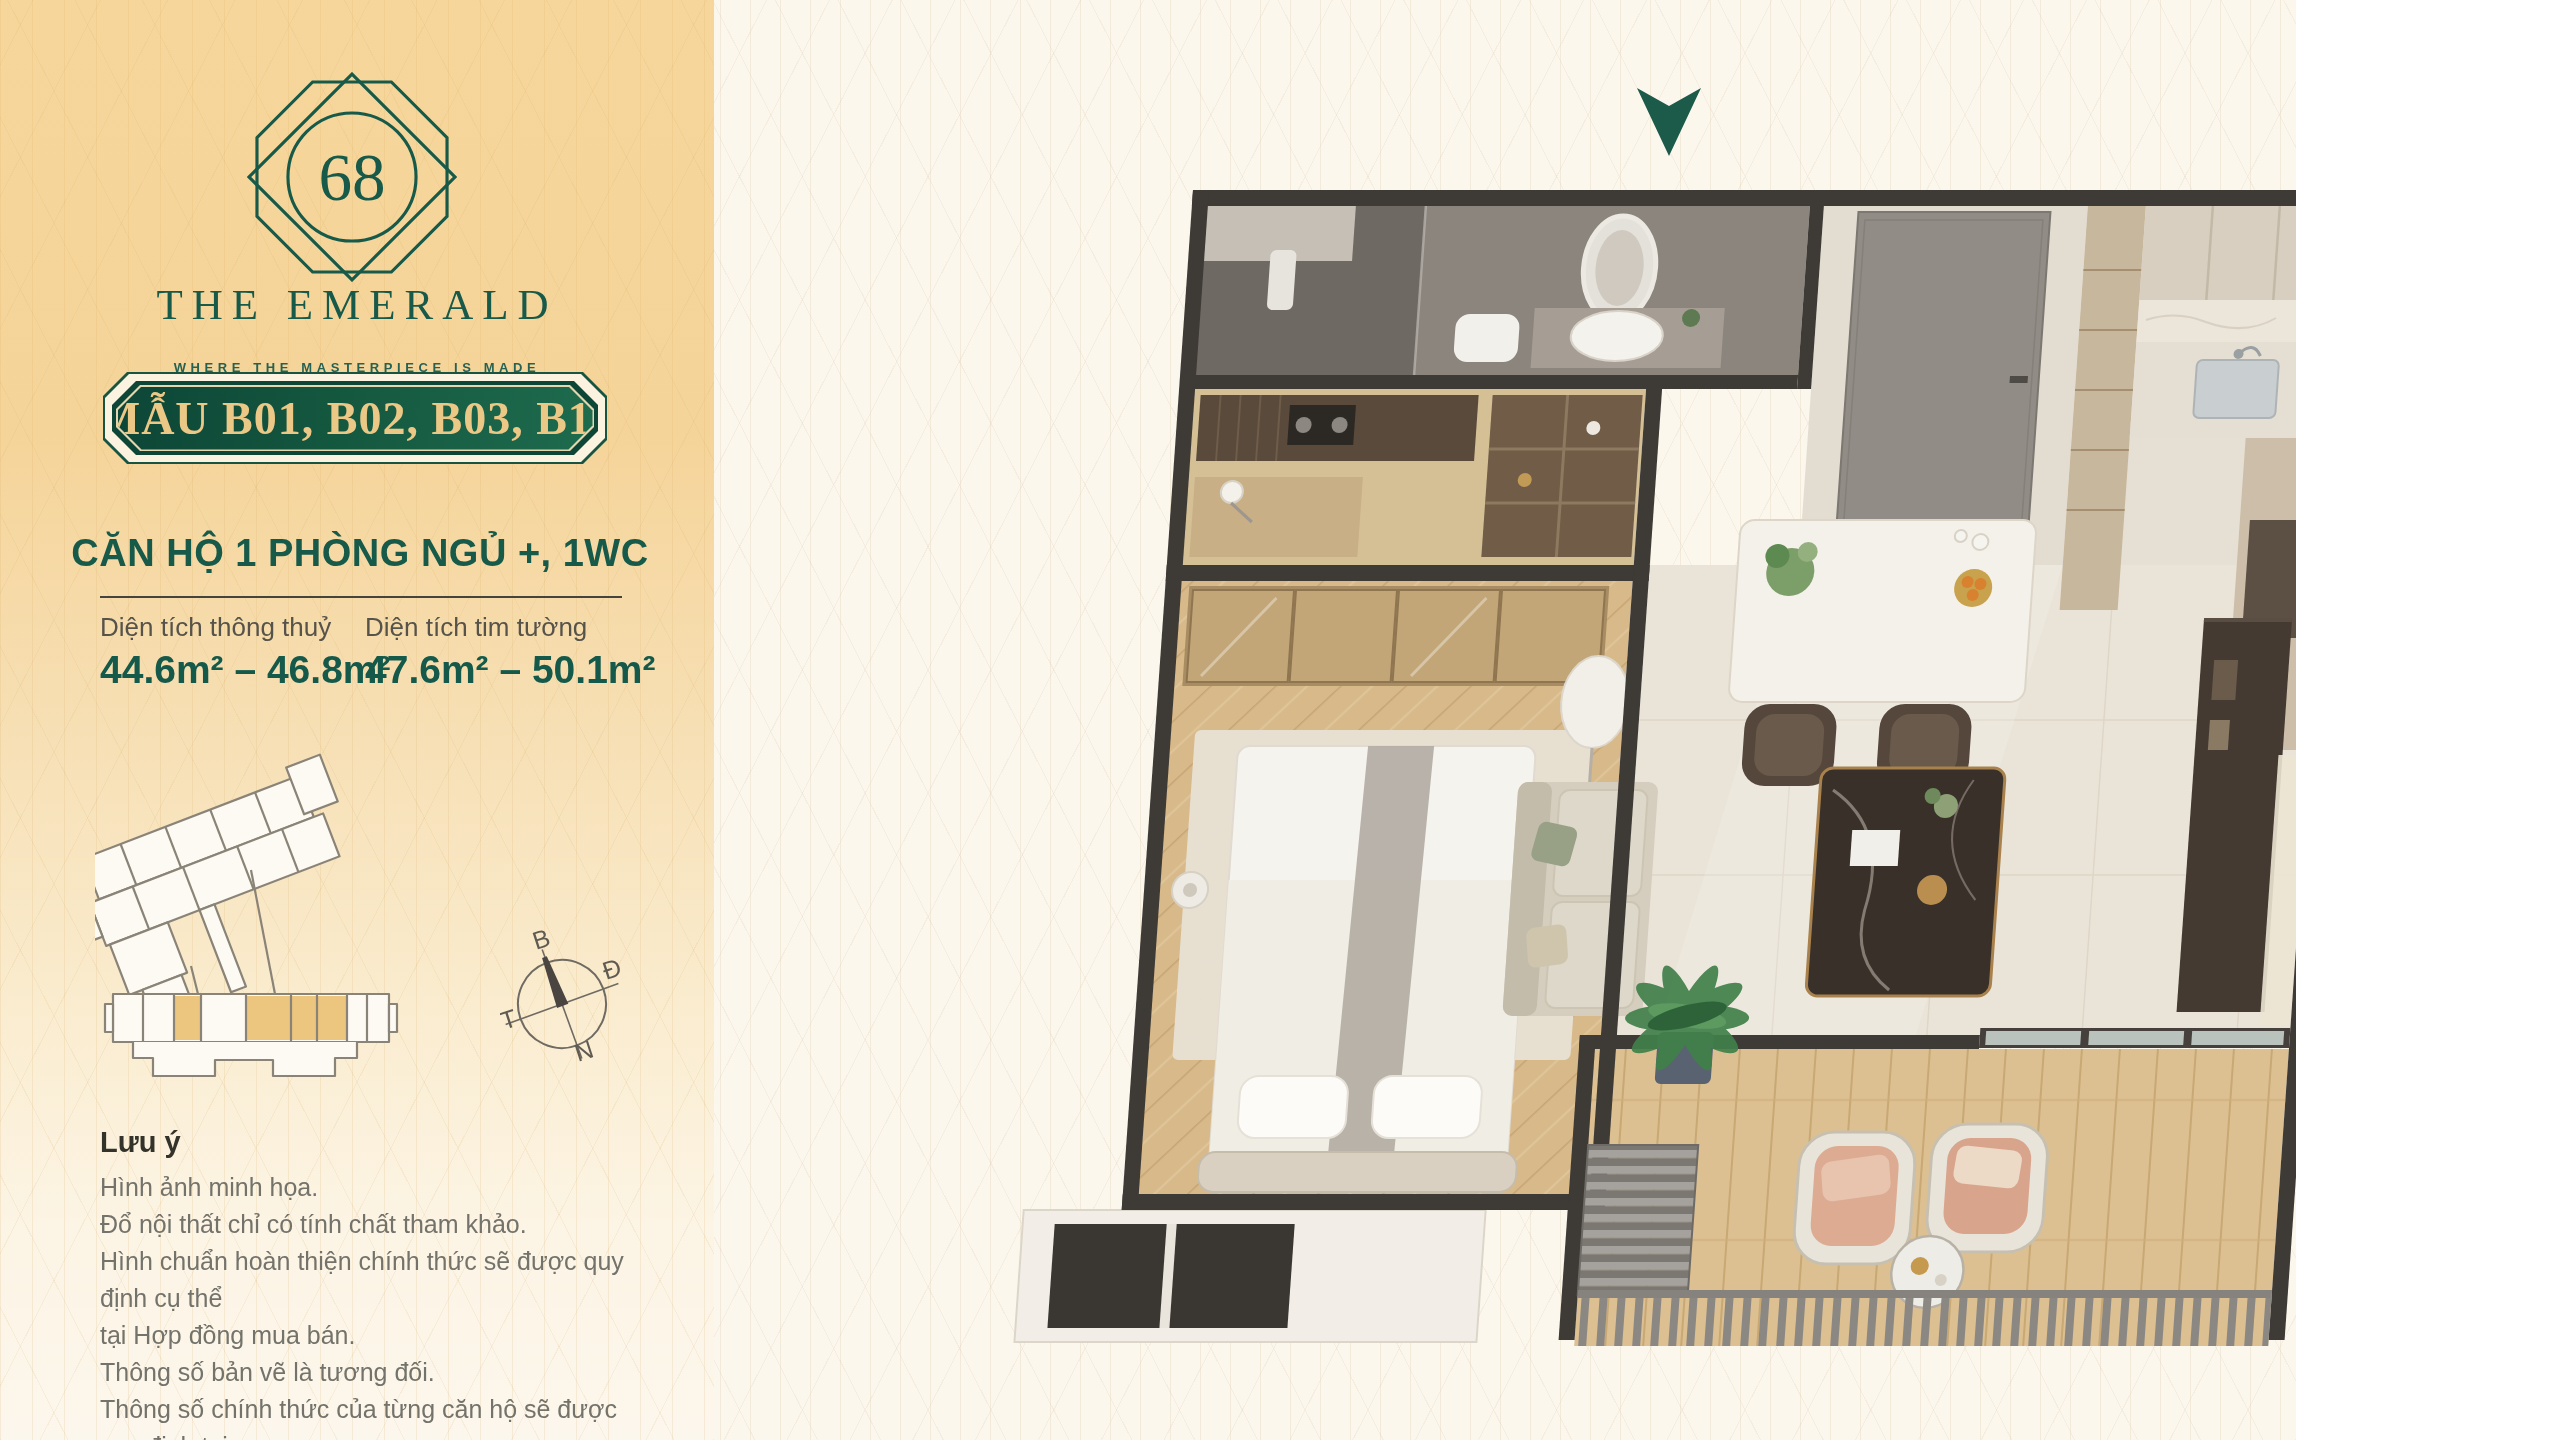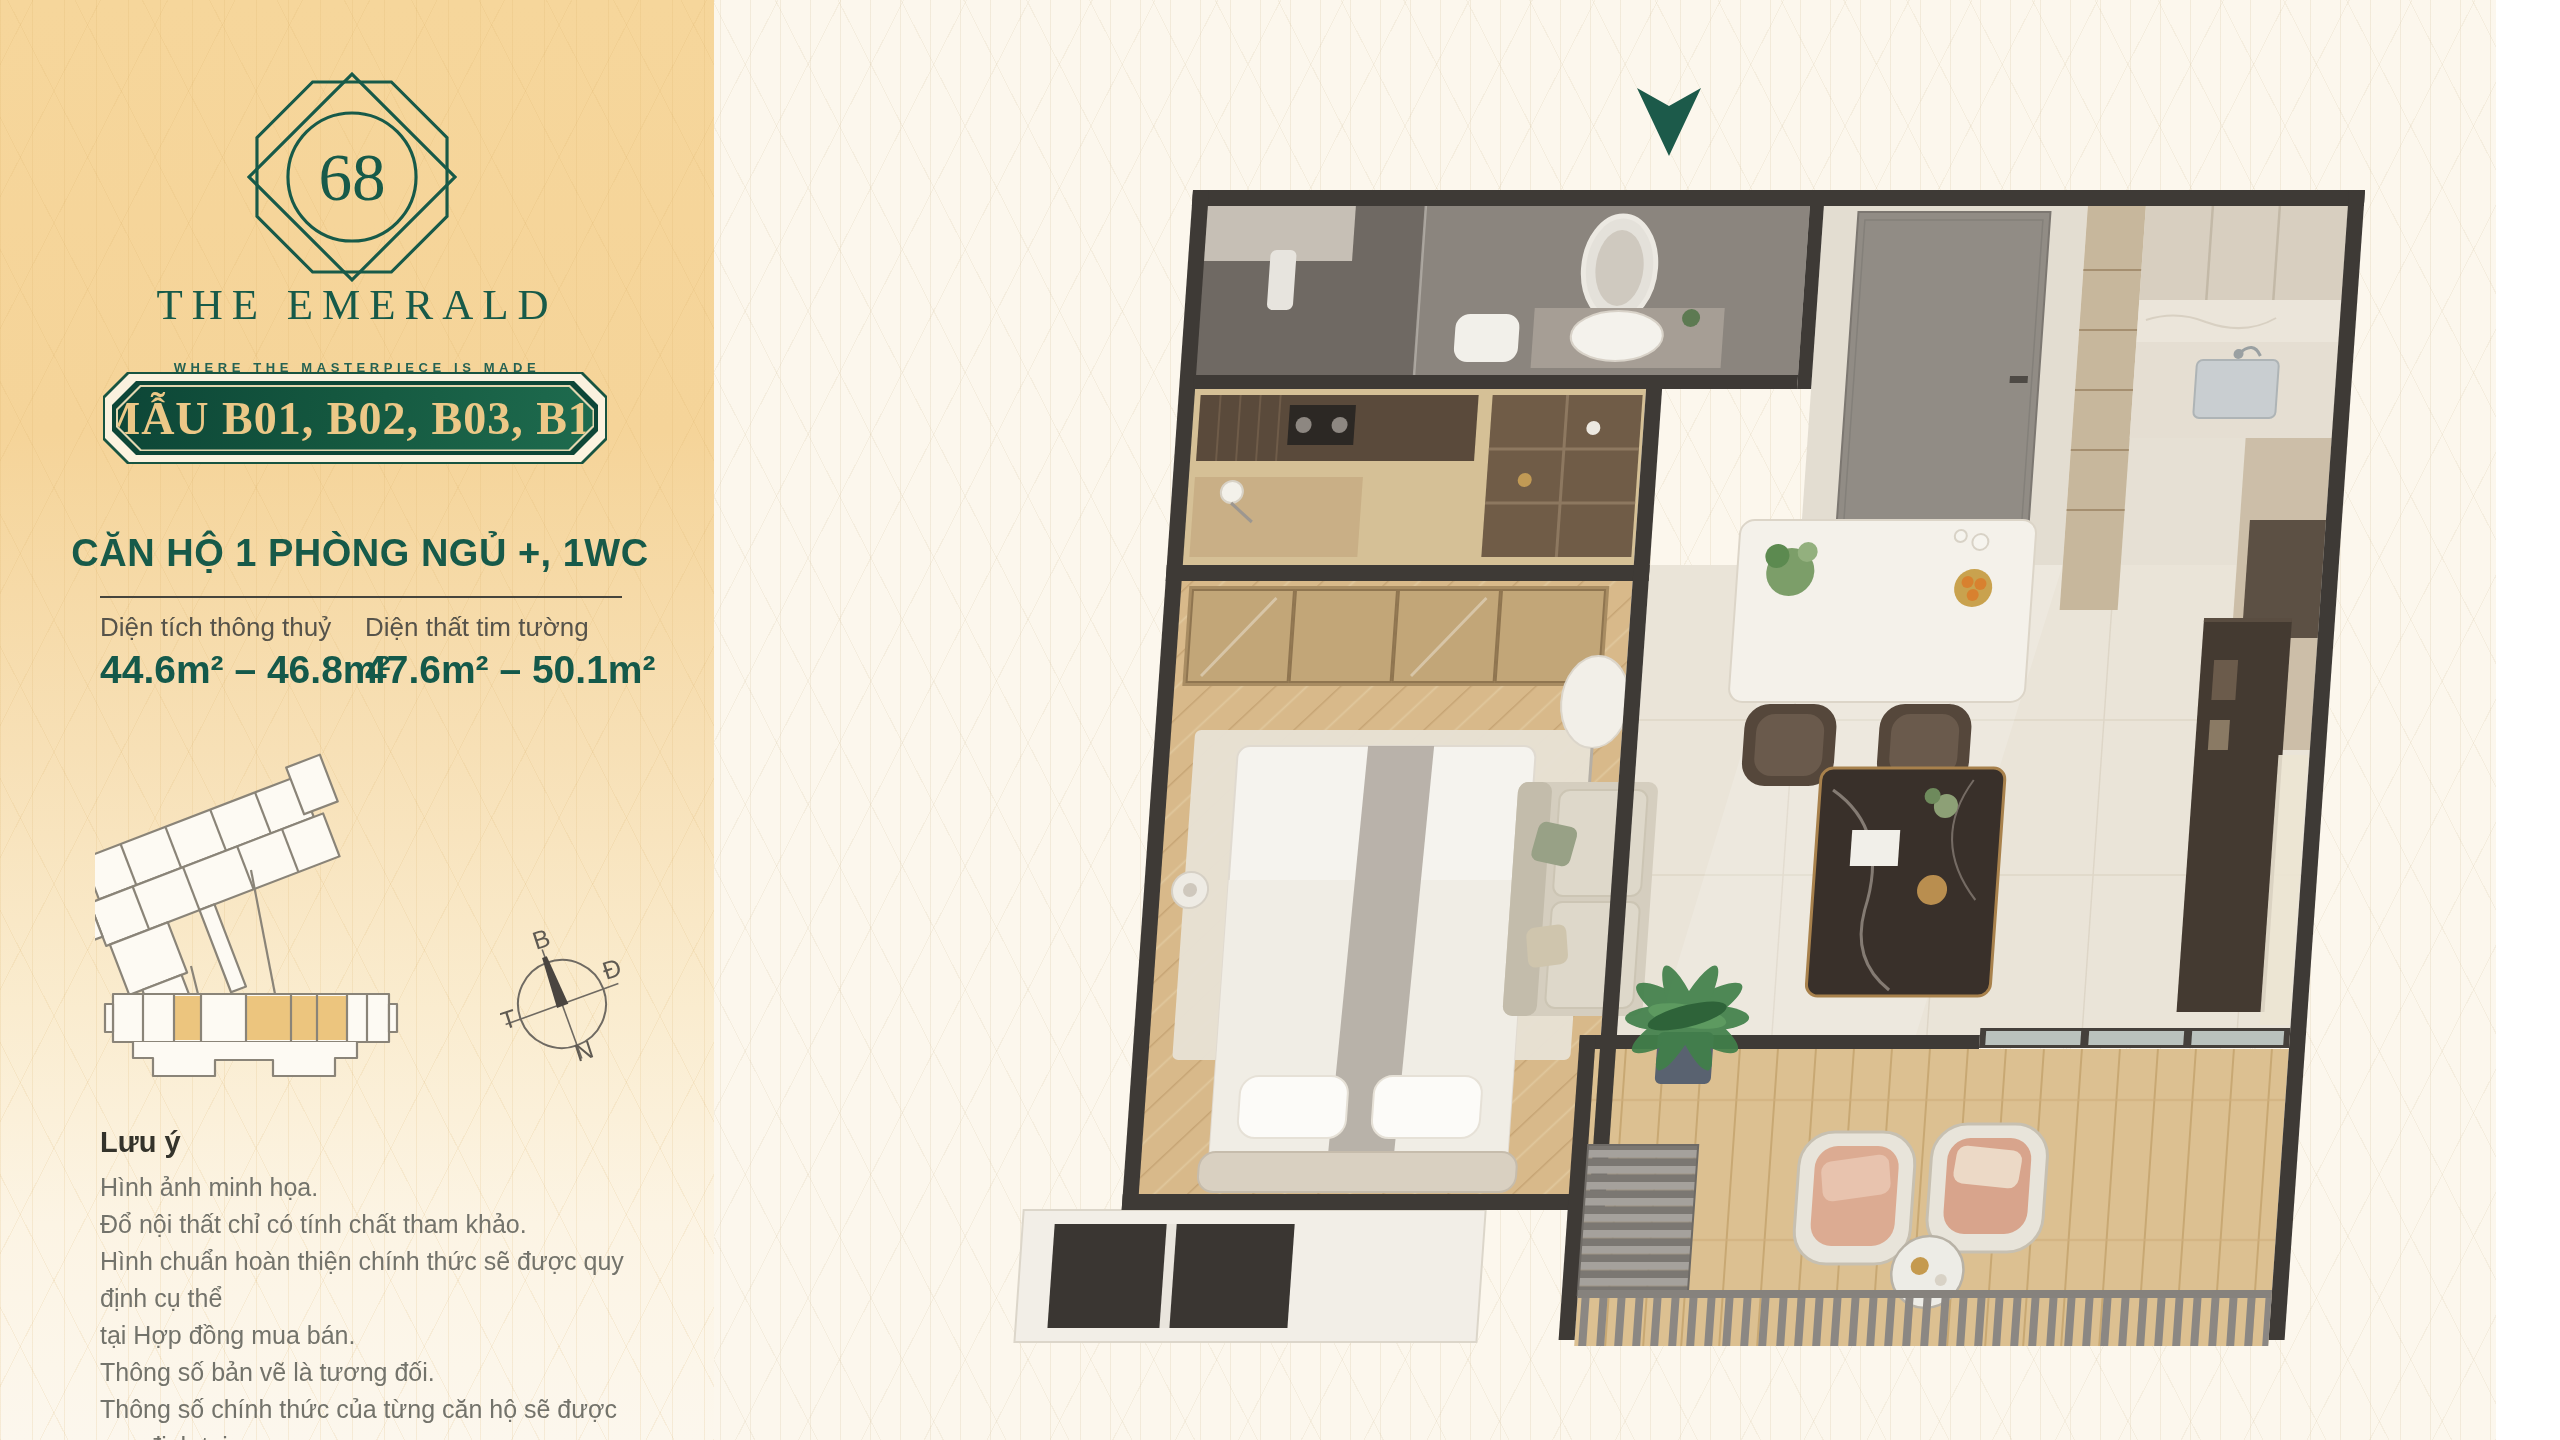--- a/index.html
+++ b/index.html
@@ -1,16 +1,16 @@
 <!DOCTYPE html>
 <html><head>
 <meta charset="utf-8">
 <style>
   html,body{margin:0;padding:0;}
-  .canvas{position:relative;width:2496px;height:1440px;overflow:hidden;
+  .canvas{position:relative;width:2296px;height:1440px;overflow:hidden;
     background-color:#fcf7ed;
     background-image:
       repeating-linear-gradient(90deg, rgba(216,200,168,.28) 0 1px, transparent 1px 30px),
       repeating-linear-gradient(63deg, rgba(216,200,168,.20) 0 1px, transparent 1px 56px),
       repeating-linear-gradient(-63deg, rgba(216,200,168,.20) 0 1px, transparent 1px 56px);
     font-family:"Liberation Sans","DejaVu Sans",sans-serif;}
   
   .sidebar{position:absolute;left:0;top:0;width:714px;height:1440px;
     background-image:
       repeating-linear-gradient(90deg, rgba(214,170,95,.16) 0 1px, transparent 1px 32px),
@@ -79,21 +79,21 @@
       </div>
             </div>
           </div>
         </div>
     </div>
 
     <div class="unit-title">CĂN HỘ 1 PHÒNG NGỦ +, 1WC</div>
     <div class="divider"></div>
 
     <div class="stat-label sl1">Diện tích thông thuỷ</div>
-    <div class="stat-label sl2">Diện thất tim tường</div>
+    <div class="stat-label sl2">Diện tích tim tường</div>
     <div class="stat-value sv1">44.6m² – 46.8m²</div>
     <div class="stat-value sv2">47.6m² – 50.1m²</div>
 
     <div class="siteplan">
       <svg viewBox="0 0 312 340" width="312" height="340">
         <g stroke="#8a8478" stroke-width="2.2" fill="#fdfaf3" stroke-linejoin="round">
 
           <g transform="rotate(-21 40 240) translate(6,-64)">
             <rect x="30" y="170" width="230" height="44"></rect>
             <rect x="20" y="214" width="250" height="46"></rect>

